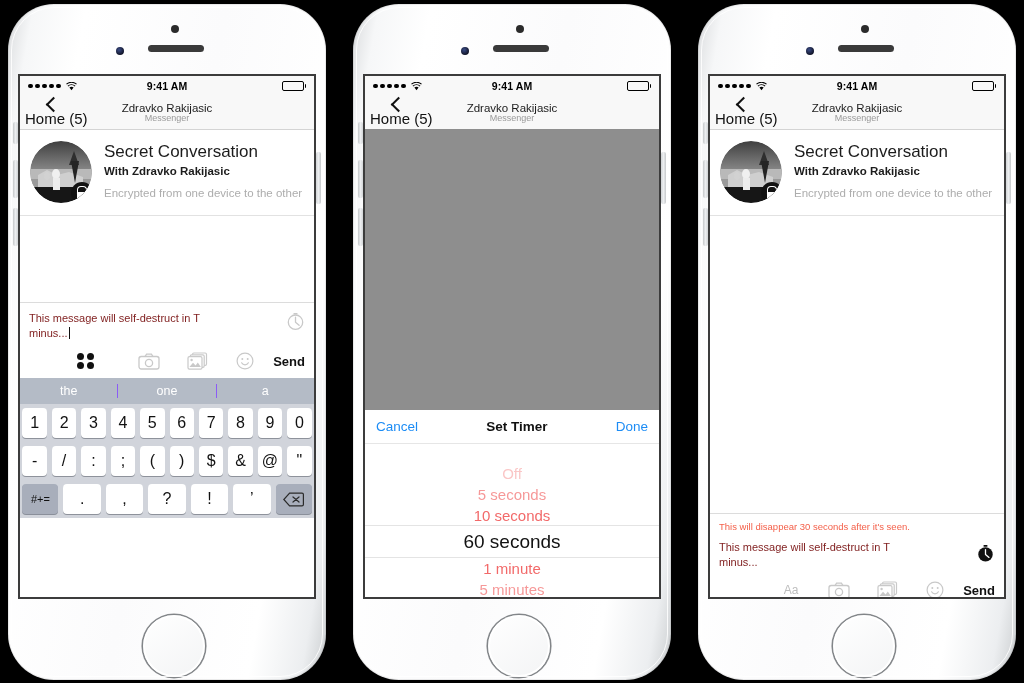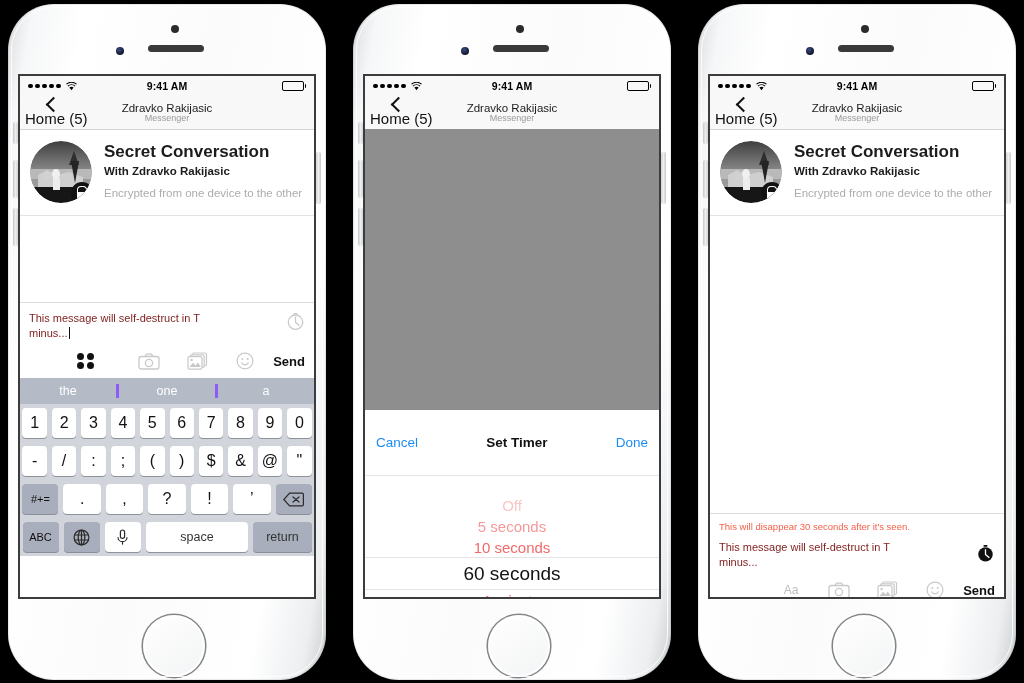--- a/index.html
+++ b/index.html
@@ -78,21 +78,21 @@
   
   .convo{display:flex;padding:11px 10px 12px 10px;border-bottom:1px solid #e2e2e2;background:#fff;}
   .avatar{position:relative;width:62px;height:62px;flex:0 0 62px;border-radius:50%;overflow:hidden;}
   .avatar svg{display:block;width:62px;height:62px;}
   .lockbadge{position:absolute;right:-1px;bottom:-1px;width:22px;height:22px;border-radius:50%;
     background:#111;display:flex;align-items:center;justify-content:center;}
   .lockbadge .shackle{position:absolute;top:4px;width:8px;height:7px;border:1.6px solid #fff;
     border-bottom:none;border-radius:4px 4px 0 0;}
   .lockbadge .bodyl{position:absolute;top:9.5px;width:11px;height:8px;background:#fff;border-radius:1.5px;}
   .convo-txt{padding-left:12px;min-width:0;}
-  .ct-title{font-size:17px;color:#1c1c1c;font-weight:700;line-height:1.25;}
+  .ct-title{font-size:17px;color:#1c1c1c;font-weight:400;line-height:1.25;}
   .ct-sub{font-size:11.5px;color:#1c1c1c;font-weight:bold;margin-top:3px;}
   .ct-note{font-size:11.5px;color:#adadad;margin-top:10px;white-space:nowrap;}
 
   .msglist{background:#fff;flex:1;}
 
   
   .composer{border-top:1px solid #dcdcdc;background:#fff;position:relative;}
   .draft{padding:8px 42px 6px 9px;font-size:11px;color:#7f1d1d;line-height:1.32;}
   .caret{display:inline-block;width:1.4px;height:12px;background:#111;vertical-align:-2px;margin-left:1px;}
   .timer-btn{position:absolute;right:9px;top:9px;cursor:pointer;}
@@ -105,36 +105,36 @@
   .grid4 i{width:7px;height:7px;border-radius:50%;background:#111;display:block;}
   .aa{font-size:12px;color:#bdbdbd;}
 
   
   .warn{font-size:9.5px;color:#f4604a;padding:7px 9px 0 9px;}
 
   
   .kb{background:#d1d4db;}
   .suggest{height:26px;background:#b4bbc6;display:flex;align-items:center;}
   .suggest .s{flex:1;text-align:center;font-size:12.5px;color:#fff;cursor:pointer;}
-  .suggest .s+.s{border-left:3px solid #8b5cf6;}
+  .suggest .s+.s{border-left:1px solid #8b5cf6;}
   .krow{display:flex;justify-content:center;padding:4px 2.5px;gap:5px;}
   .key{height:30px;background:#fff;border-radius:4px;box-shadow:0 1px 0 #8e929b;
        display:flex;align-items:center;justify-content:center;font-size:16px;color:#111;
        flex:1;cursor:pointer;}
   .key.dark{background:#a8aebb;box-shadow:0 1px 0 #8a8f9a;}
   .key.sm{font-size:11px;font-weight:500;}
   .key.fx{flex:0 0 36px;}
   .key.space{flex:3.1;font-size:12.5px;color:#333;}
   .key.ret{flex:1.75;font-size:12.5px;color:#333;}
 
   
   .dim{position:absolute;left:0;right:0;top:53px;bottom:0;background:#8e8e8e;}
   .picker{position:absolute;left:0;right:0;bottom:0;height:187px;background:#fff;}
   .picker-bar{height:33px;display:flex;align-items:center;justify-content:space-between;
-    padding:16px 11px;border-bottom:1px solid #e6e6e6;}
+    padding:0 11px;border-bottom:1px solid #e6e6e6;}
   .pb-side{font-size:13.5px;color:#1c8cf5;cursor:pointer;}
   .pb-title{font-size:13.5px;font-weight:bold;color:#111;}
   .wheel{position:relative;height:154px;overflow:hidden;}
   .wheel ul{list-style:none;margin:0;padding:0;position:absolute;left:0;right:0;top:19px;text-align:center;}
   .wheel li{font-size:15px;color:#ef4444;height:21px;line-height:21px;cursor:pointer;}
   .wheel li.sel{font-size:19px;height:32px;line-height:32px;color:#111;}
   .wheel li.f3{opacity:.30;}
   .wheel li.f2{opacity:.55;}
   .wheel li.f1{opacity:.80;}
   .sel-line{position:absolute;left:0;right:0;height:1px;background:#e4e4e4;}
@@ -313,39 +313,20 @@
           <span class="key">?</span>
           <span class="key">!</span>
           <span class="key">’</span>
           <span class="key dark fx">
             <svg width="21" height="15" viewBox="0 0 21 15">
               <path d="M6.6 1.2 H19 a1.4 1.4 0 0 1 1.4 1.4 v9.8 a1.4 1.4 0 0 1 -1.4 1.4 H6.6 L0.8 7.5 Z" fill="none" stroke="#2a2a2a" stroke-width="1.2"></path>
               <path d="M10 5 l6 5 M16 5 l-6 5" stroke="#2a2a2a" stroke-width="1.2" stroke-linecap="round"></path>
             </svg>
           </span>
         </div>
-        <div class="krow">
-          <span class="key dark sm fx">ABC</span>
-          <span class="key dark fx">
-            <svg width="17" height="17" viewBox="0 0 17 17">
-              <circle cx="8.5" cy="8.5" r="7.4" fill="none" stroke="#2a2a2a" stroke-width="1.2"></circle>
-              <ellipse cx="8.5" cy="8.5" rx="3.3" ry="7.4" fill="none" stroke="#2a2a2a" stroke-width="1.2"></ellipse>
-              <path d="M1.3 6 H15.7 M1.3 11 H15.7 M8.5 1.1 V15.9" stroke="#2a2a2a" stroke-width="1.2"></path>
-            </svg>
-          </span>
-          <span class="key fx">
-            <svg width="13" height="17" viewBox="0 0 13 17">
-              <rect x="4.4" y="1" width="4.2" height="8.4" rx="2.1" fill="none" stroke="#2a2a2a" stroke-width="1.2"></rect>
-              <path d="M2 8.2 a4.5 4.5 0 0 0 9 0" fill="none" stroke="#2a2a2a" stroke-width="1.2"></path>
-              <path d="M6.5 12.7 V15.6" stroke="#2a2a2a" stroke-width="1.2"></path>
-            </svg>
-          </span>
-          <span class="key space">space</span>
-          <span class="key dark ret">return</span>
-        </div>
       </div>
     </div>
   </div>
 
   <div class="phone p2">
     <div class="body">
       <span class="btn-side b-mute"></span>
       <span class="btn-side b-volup"></span>
       <span class="btn-side b-voldn"></span>
       <span class="btn-side b-power"></span>

